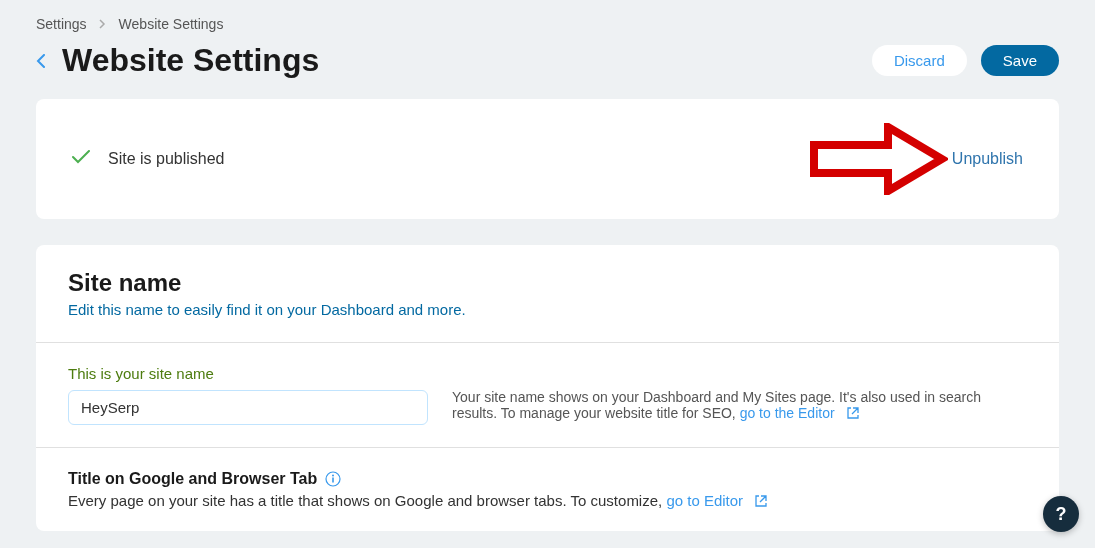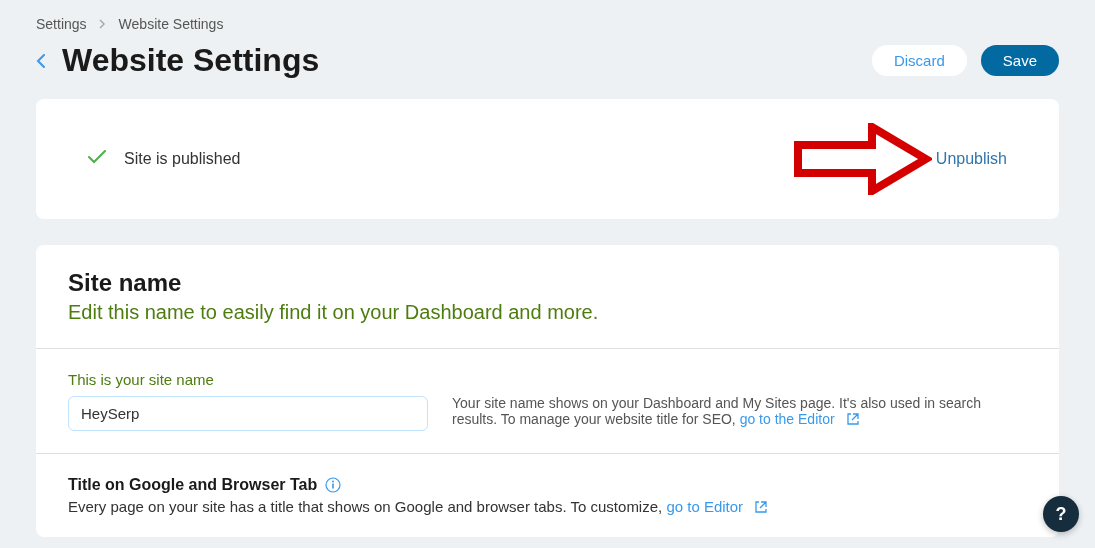--- a/index.html
+++ b/index.html
@@ -76,21 +76,21 @@
     }
     .card {
       background: #fff;
       border-radius: 8px;
       margin-bottom: 26px;
     }
     .status-card {
       display: flex;
       align-items: center;
       justify-content: space-between;
-      padding: 24px 52px;
+      padding: 24px 36px;
     }
     .status-left {
       display: flex;
       align-items: center;
       gap: 18px;
     }
     .check-icon {
       color: #4caf50;
     }
     .status-text {
@@ -114,22 +114,22 @@
     .section-card {
       padding: 24px 32px 0 32px;
     }
     .section-title {
       font-size: 24px;
       font-weight: 700;
       color: #1a1a1a;
       margin-bottom: 4px;
     }
     .section-subtitle {
-      font-size: 20px;
-      color: #4d7c0f;
+      font-size: 15px;
+      color: #0369a1;
       margin-bottom: 24px;
     }
     .divider {
       border: none;
       border-top: 1px solid #e0e0e0;
       margin: 0 -32px;
     }
     .form-row {
       display: flex;
       gap: 24px;

